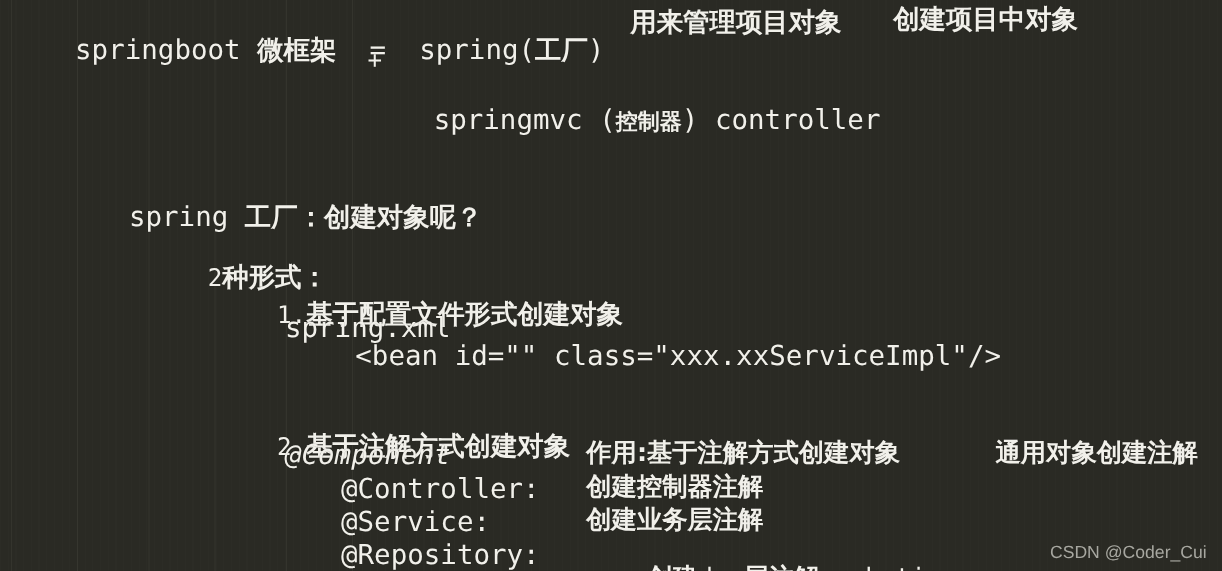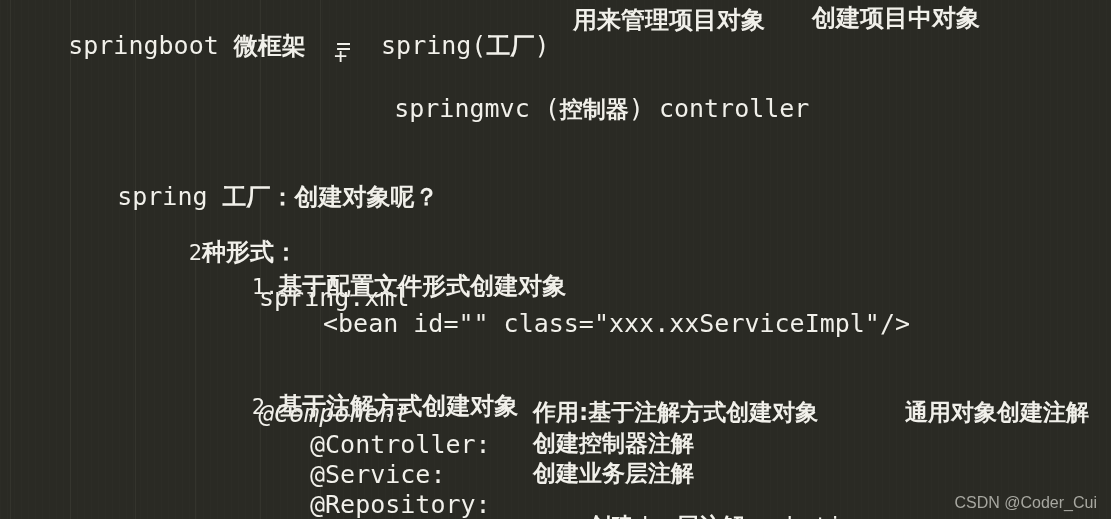--- a/index.html
+++ b/index.html
@@ -97,21 +97,21 @@
 
   <div class="line" style="left:8px; top:8px; font-size:25px;">
     <span class="mono">springboot </span><span class="cjk" style="font-size:24px;">微框架</span><span class="mono">  =  </span><span class="mono">spring(</span><span class="cjk" style="font-size:24px;">工厂</span><span class="mono">)</span>
   </div>
   <div class="line cjk" style="left:573px; top:8px; font-size:24px;">用来管理项目对象</div>
   <div class="line cjk" style="left:812px; top:8px; font-size:24px;font-family:Liberation Mono, monospace;">创建项目中对象</div>
 
   <div class="line mono" style="left:334px; top:45px; font-size:22px;">+</div>
 
   <div class="line" style="left:334px; top:71px; font-size:25px;">
-    <span class="mono">springmvc </span><span class="mono">(</span><span class="cjk" style="font-size:23px;">控制器</span><span class="mono">)</span><span class="mono"> controller</span>
+    <span class="mono">springmvc </span><span class="mono">(</span><span class="cjk" style="font-size:20px;">控制器</span><span class="mono">)</span><span class="mono"> controller</span>
   </div>
 
   <div class="line" style="left:57px; top:159px; font-size:25px;">
     <span class="mono">spring </span><span class="cjk" style="font-size:24px;">工厂：创建对象呢？</span>
   </div>
 
   <div class="line" style="left:131px; top:216px; font-size:24px;">
     <span class="mono" style="font-size:22px;">2</span><span class="cjk">种形式：</span>
   </div>
 

